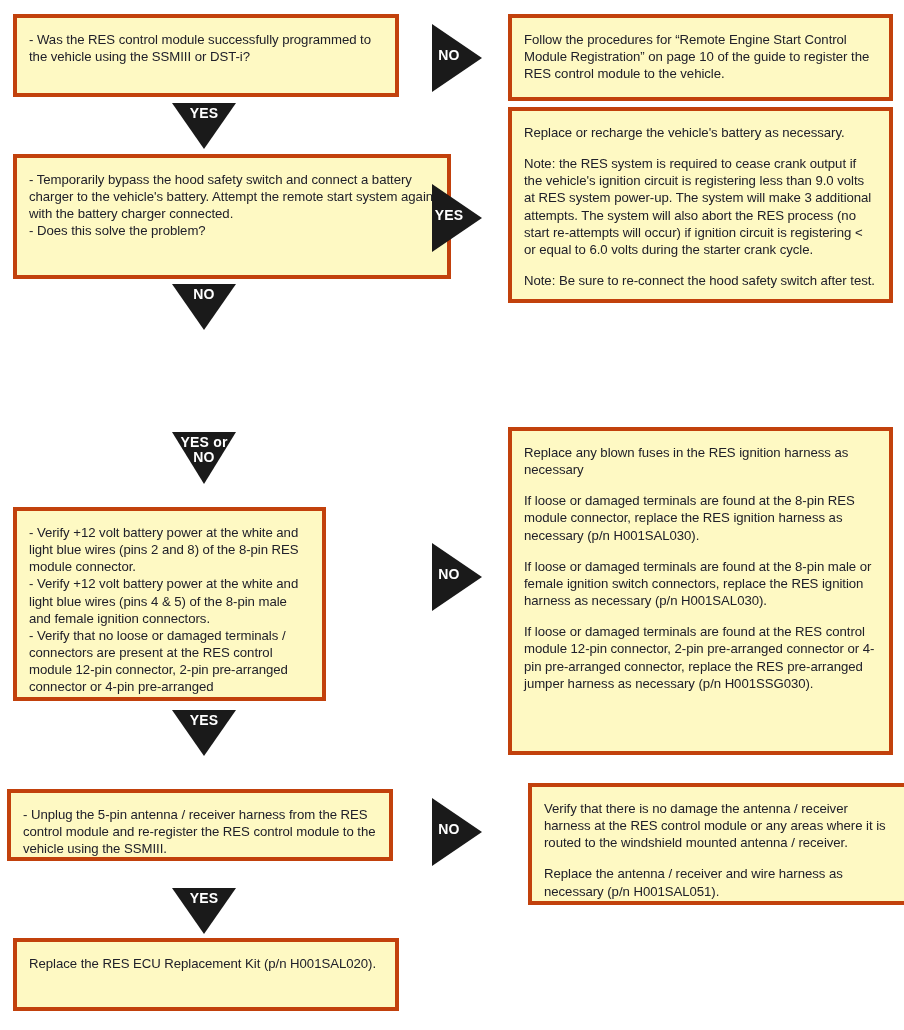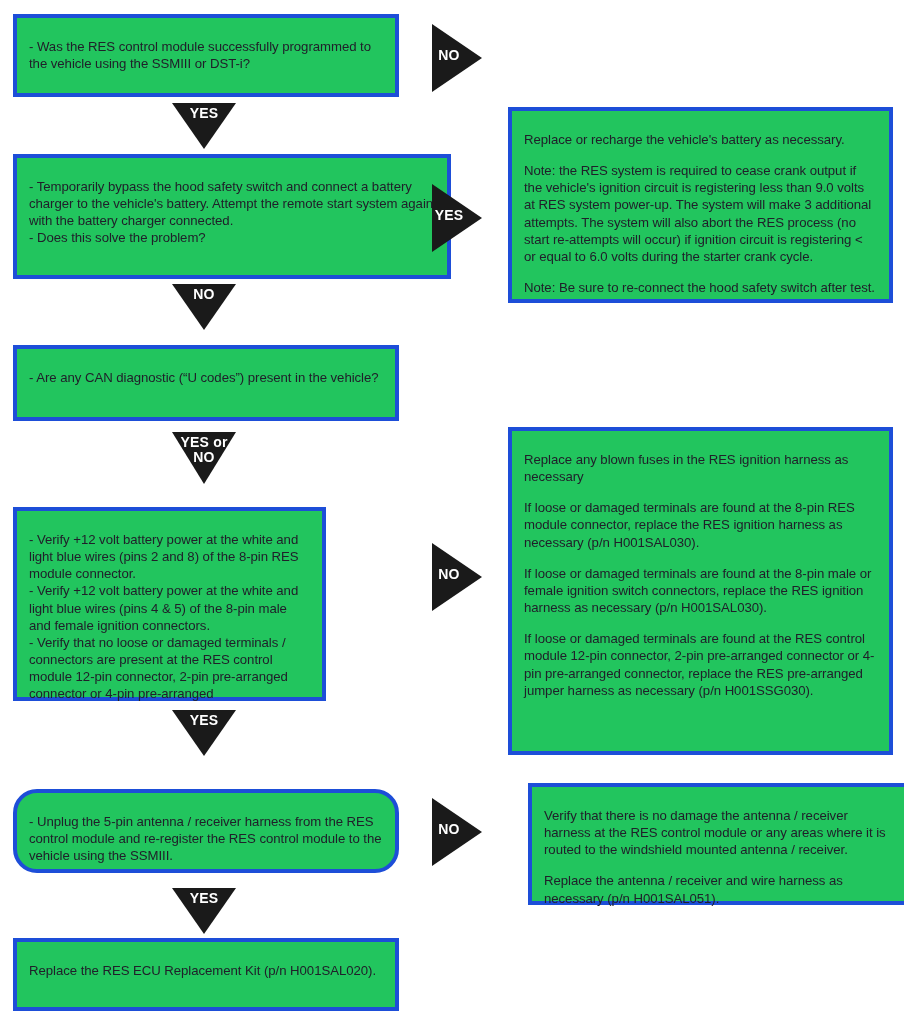--- a/index.html
+++ b/index.html
@@ -17,23 +17,23 @@
   }
   #canvas {
     position: absolute;
     left: 0; top: 0;
     width: 904px;
     height: 1030px;
   }
   .box {
     position: absolute;
     box-sizing: border-box;
-    background: #22c55e;
-    border: 4px solid #1d4ed8;
-    padding: 20px 12px 8px 12px;
+    background: #fef9c3;
+    border: 4px solid #c2410c;
+    padding: 13px 12px 8px 12px;
   }
   .box p {
     margin: 0;
     font-size: 13.2px;
     line-height: 1.30;
     letter-spacing: -0.05px;
     color: #20202a;
   }
   .box p + p {
     margin-top: 0;
@@ -120,42 +120,39 @@
   <div class="box" style="left:13px; top:154px; width:438px; height:125px;">
     <p>- Temporarily bypass the hood safety switch and connect a battery charger to the vehicle's battery.  Attempt the remote start system again with the battery charger connected.</p>
     <p>- Does this solve the problem?</p>
   </div>
 
   <div class="arrow-down" style="left:172px; top:284px;">
     <span class="tri"></span>
     <span class="lbl">NO</span>
   </div>
 
-  <div class="box" style="left:13px; top:345px; width:386px; height:76px;">
-    <p>- Are any CAN diagnostic (“U codes”) present in the vehicle?</p>
-  </div>
 
   <div class="arrow-down two-line" style="left:172px; top:432px;">
     <span class="tri"></span>
     <span class="lbl">YES or
 NO</span>
   </div>
 
   <div class="box" style="left:13px; top:507px; width:313px; height:194px;">
     <p>- Verify +12 volt battery power at the white and light blue wires (pins 2 and 8) of the 8-pin RES module connector.</p>
     <p>-  Verify +12 volt battery power at the white and light blue wires (pins 4 &amp; 5) of the 8-pin male and female ignition connectors.</p>
     <p>- Verify that no loose or damaged terminals / connectors are present at the RES control module 12-pin connector, 2-pin pre-arranged connector or 4-pin pre-arranged</p>
   </div>
 
   <div class="arrow-down" style="left:172px; top:710px;">
     <span class="tri"></span>
     <span class="lbl">YES</span>
   </div>
 
-  <div class="box" style="left:13px; top:789px; width:386px; height:84px;border-radius:24px;">
+  <div class="box" style="left:7px; top:789px; width:386px; height:72px;">
     <p>- Unplug the 5-pin antenna / receiver harness from the RES control module and re-register the RES control module to the vehicle using the SSMIII.</p>
   </div>
 
   <div class="arrow-down" style="left:172px; top:888px;">
     <span class="tri"></span>
     <span class="lbl">YES</span>
   </div>
 
   <div class="box" style="left:13px; top:938px; width:386px; height:73px;">
     <p>Replace the RES ECU Replacement Kit (p/n H001SAL020).</p>
@@ -174,20 +171,23 @@
   <div class="arrow-right" style="left:432px; top:543px;">
     <span class="tri2"></span>
     <span class="lbl">NO</span>
   </div>
 
   <div class="arrow-right" style="left:432px; top:798px;">
     <span class="tri2"></span>
     <span class="lbl">NO</span>
   </div>
 
+  <div class="box" style="left:508px; top:14px; width:385px; height:87px;">
+    <p>Follow the procedures for “Remote Engine Start Control Module Registration” on page 10 of the guide to register the RES control module to the vehicle.</p>
+  </div>
 
   <div class="box" style="left:508px; top:107px; width:385px; height:196px;">
     <p>Replace or recharge the vehicle's battery as necessary.</p>
     <p class="gap">Note: the RES system is required to cease crank output if the vehicle's ignition circuit is registering less than 9.0 volts at RES system power-up.  The system will make 3 additional attempts. The system will also abort the RES process (no start re-attempts will occur) if ignition circuit is registering &lt; or equal to 6.0 volts during the starter crank cycle.</p>
     <p class="gap">Note: Be sure to re-connect the hood safety switch after test.</p>
   </div>
 
   <div class="box" style="left:508px; top:427px; width:385px; height:328px;">
     <p>Replace any blown fuses in the RES ignition harness as necessary</p>
     <p class="gap">If loose or damaged terminals are found at the 8-pin RES module connector, replace the RES ignition harness as necessary (p/n H001SAL030).</p>

